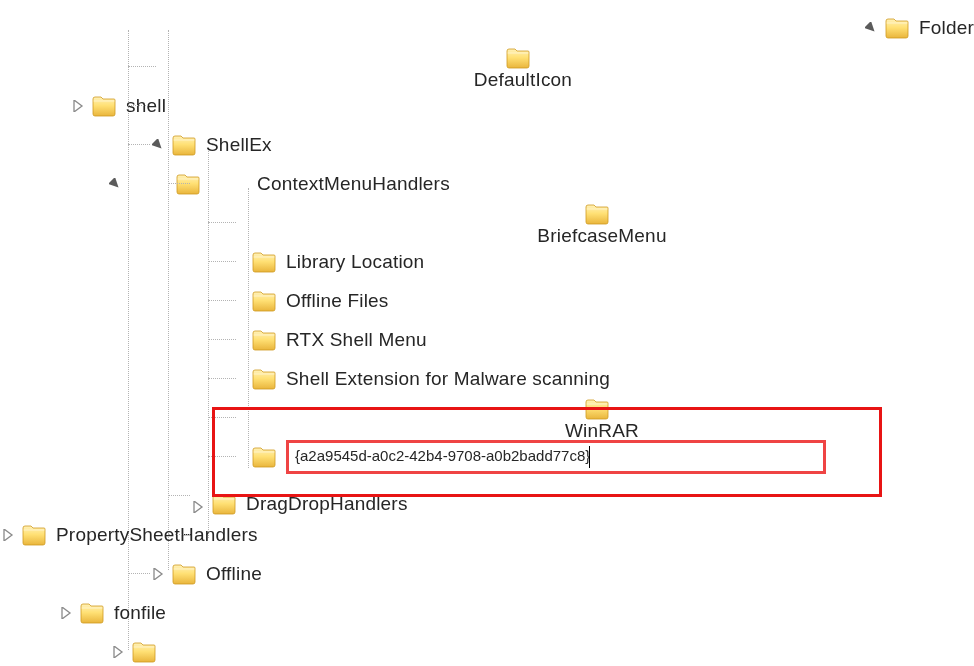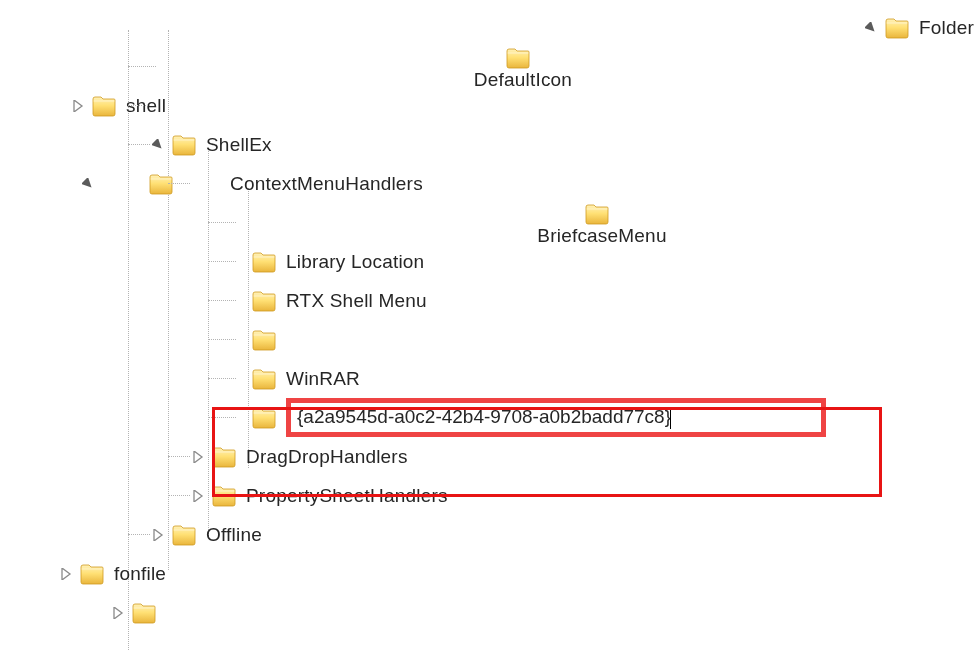--- a/index.html
+++ b/index.html
@@ -46,25 +46,25 @@
     width: 24px;
     height: 22px;
     margin-right: 10px;
     flex-shrink: 0;
   }
   .label {
     color: #262626;
     letter-spacing: 0.2px;
   }
   .edit-box {
-    border: 5px solid #ef4444;
+    border: 3px solid #ef4444;
     background: #ffffff;
     padding: 3px 6px 3px 6px;
     font-family: inherit;
-    font-size: 19px;
+    font-size: 15px;
     color: #262626;
     min-width: 540px;
     position: relative;
   }
   .caret {
     display:inline-block;
     width:1px;
     height:22px;
     background:#000;
     vertical-align:middle;
@@ -160,21 +160,21 @@
         <svg width="12" height="12">
           <use href="#exp-open"></use>
         </svg>
       </span>
     <svg class="folder-icon">
         <use href="#folder"></use>
       </svg>
     <span class="label">ShellEx</span>
   </div>
 
-  <div class="row" style="padding-left:80px;gap:47px;">
+  <div class="row" style="padding-left:107px;gap:47px;">
     <div class="hline" style="left:168px; top:19px; width:22px;"></div>
     <span class="expander">
         <svg width="12" height="12">
           <use href="#exp-open"></use>
         </svg>
       </span>
     <svg class="folder-icon">
         <use href="#folder"></use>
       </svg>
     <span class="label">ContextMenuHandlers</span>
@@ -191,70 +191,79 @@
 
   <div class="row" style="padding-left:230px;">
     <div class="hline" style="left:208px; top:19px; width:28px;"></div>
     <span class="expander-spacer"></span>
     <svg class="folder-icon">
         <use href="#folder"></use>
       </svg>
     <span class="label">Library Location</span>
   </div>
 
+  <div class="row" style="padding-left:230px;">
+    <div class="hline" style="left:208px; top:19px; width:28px;"></div>
+    <span class="expander-spacer"></span>
+    <svg class="folder-icon">
+        <use href="#folder"></use>
+      </svg>
+    <span class="label">Offline Files</span>
+  </div>
 
   <div class="row" style="padding-left:230px;">
     <div class="hline" style="left:208px; top:19px; width:28px;"></div>
     <span class="expander-spacer"></span>
     <svg class="folder-icon">
         <use href="#folder"></use>
       </svg>
     <span class="label">RTX Shell Menu</span>
   </div>
 
   <div class="row" style="padding-left:230px;">
     <div class="hline" style="left:208px; top:19px; width:28px;"></div>
     <span class="expander-spacer"></span>
     <svg class="folder-icon">
         <use href="#folder"></use>
       </svg>
-  </div>
-
-  <div class="row" style="padding-left:230px;">
+    <span class="label">Shell Extension for Malware scanning</span>
+  </div>
+
+  <div class="row" style="padding-left:230px;flex-direction:column;">
     <div class="hline" style="left:208px; top:19px; width:28px;"></div>
     <span class="expander-spacer"></span>
     <svg class="folder-icon">
         <use href="#folder"></use>
       </svg>
     <span class="label">WinRAR</span>
   </div>
 
   <div class="row" style="padding-left:230px;">
     <div class="hline" style="left:208px; top:19px; width:28px;"></div>
     <span class="expander-spacer"></span>
     <svg class="folder-icon">
         <use href="#folder"></use>
       </svg>
     <span class="edit-box"><span>{a2a9545d-a0c2-42b4-9708-a0b2badd77c8}</span><span class="caret"></span></span>
   </div>
 
-  <div class="row" style="padding-left:190px;">
+  <div class="row" style="padding-left:190px;align-items:flex-end;">
     <div class="hline" style="left:168px; top:19px; width:22px;"></div>
     <span class="expander">
         <svg width="12" height="12">
           <use href="#exp-closed"></use>
         </svg>
       </span>
     <svg class="folder-icon">
         <use href="#folder"></use>
       </svg>
     <span class="label">DragDropHandlers</span>
   </div>
 
-  <div class="row" style="padding-left:190px;">
+  <div class="row" style="">
     <div class="hline" style="left:168px; top:19px; width:22px;"></div>
     <span class="expander">
         <svg width="12" height="12">
           <use href="#exp-closed"></use>
         </svg>
       </span>
     <svg class="folder-icon">
         <use href="#folder"></use>
       </svg>
     <span class="label">PropertySheetHandlers</span>

